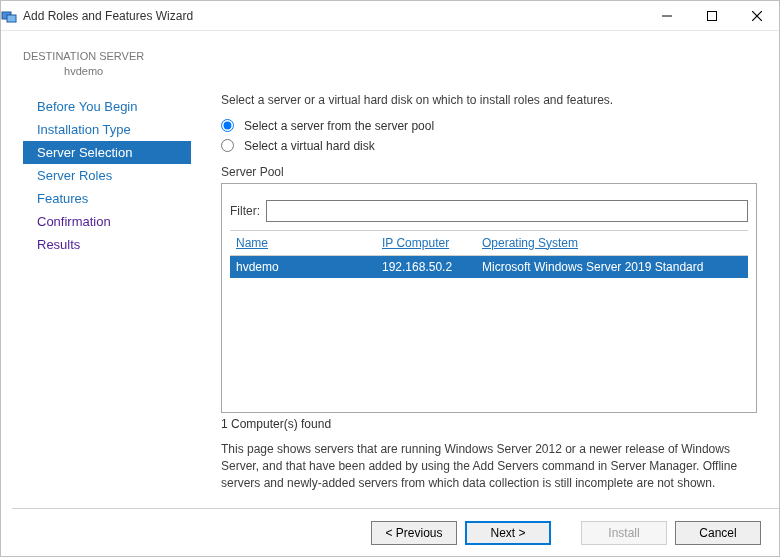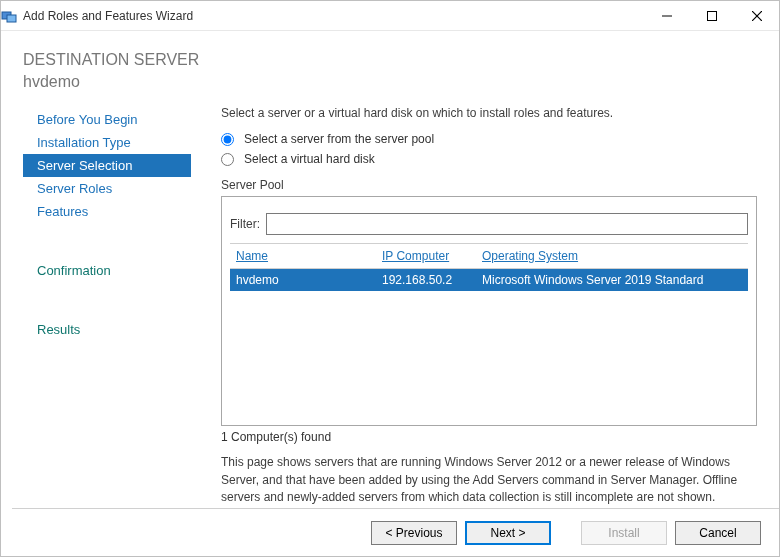--- a/index.html
+++ b/index.html
@@ -42,21 +42,21 @@
   .header-row {
     display: flex; justify-content: space-between; align-items: flex-start;
     margin-bottom: 14px;
   }
   .page-title {
     font-size: 26px;
     font-weight: 300;
     color: #1e73ba;
     letter-spacing: 0.2px;
   }
-  .dest-label { text-align: left; font-size: 16px; color: #777; line-height: 1.35; }
+  .dest-label { text-align: center; font-size: 11px; color: #777; line-height: 1.35; }
   .body-row {
     display: flex;
     align-items: flex-start;
     gap: 4px;
     justify-content: flex-end;
   }
   .sidenav {
     width: 168px;
     margin-top: 2px;
   }
@@ -64,23 +64,22 @@
     padding: 4px 10px 4px 14px;
     font-size: 13px;
     color: #1e73ba;
     cursor: pointer;
   }
   .sidenav-item.selected {
     background: #1e73ba;
     color: #fff;
   }
   .sidenav-item.disabled {
-    color: #0f766e;
+    color: #4c1d95;
     cursor: default;
-    margin-top: 36px;
   }
   .main {
     flex: 1;
     padding-left: 26px;
   }
   .instr { font-size: 12px; margin-bottom: 12px; color: #3d3d3d; }
   .radio-row {
     display: flex; align-items: center; gap: 6px;
     margin-bottom: 6px;
     font-size: 12px;

